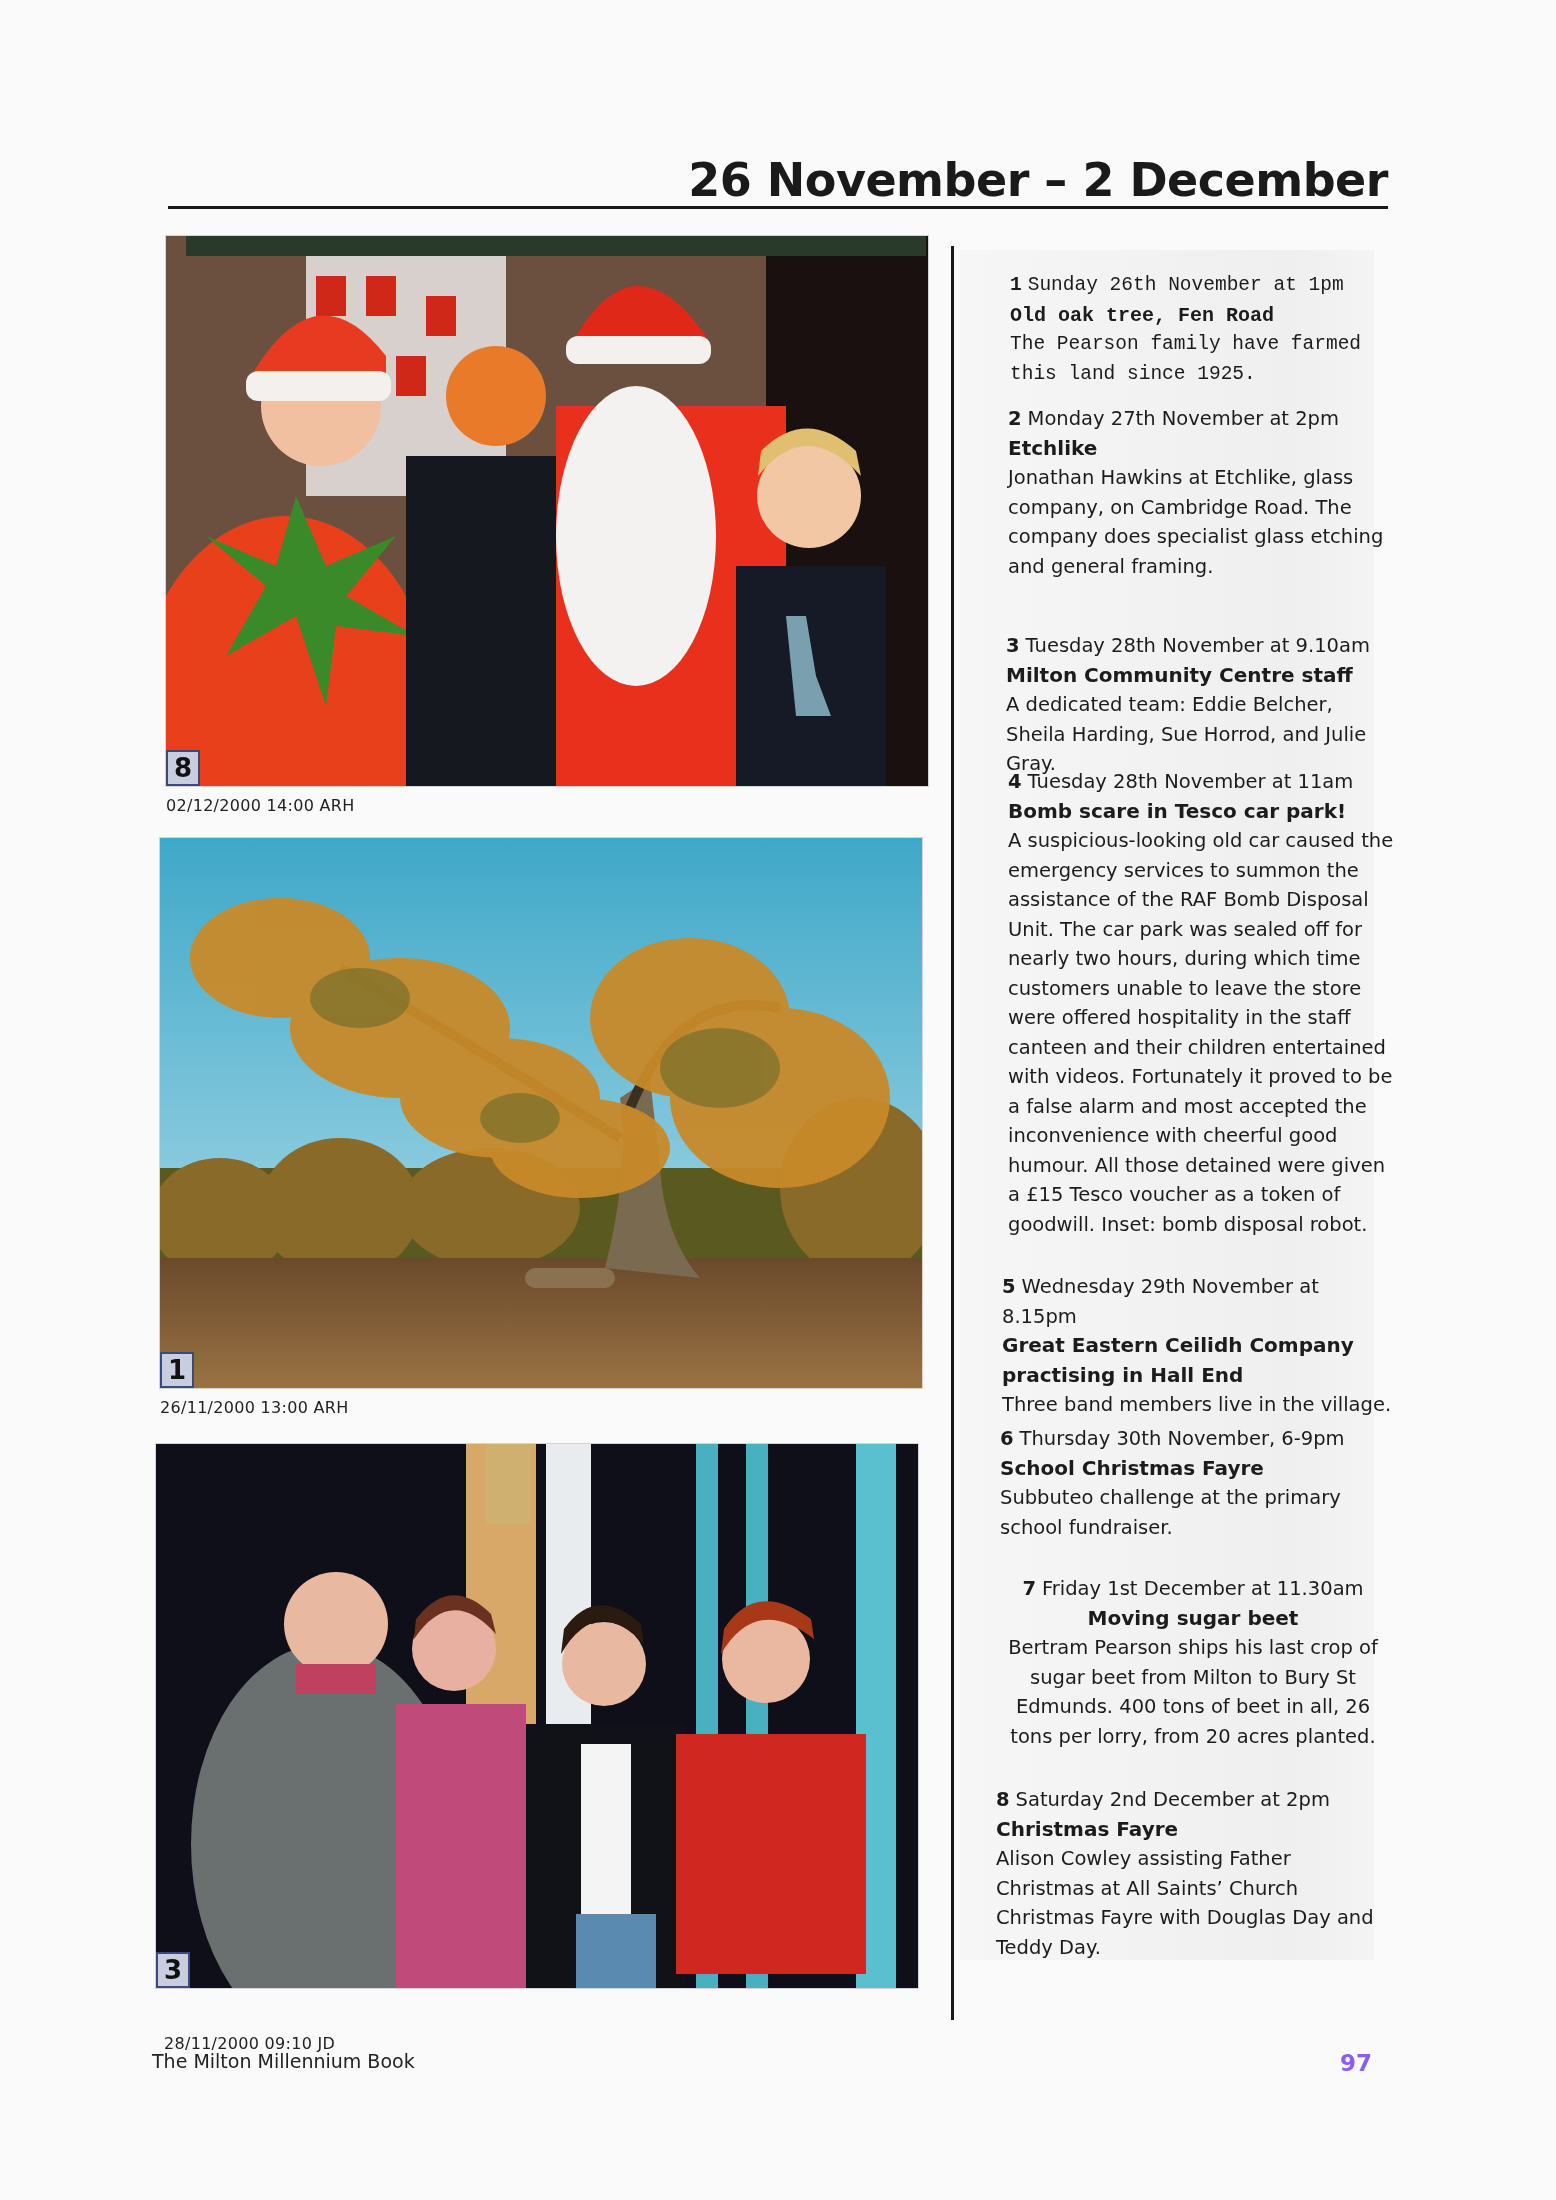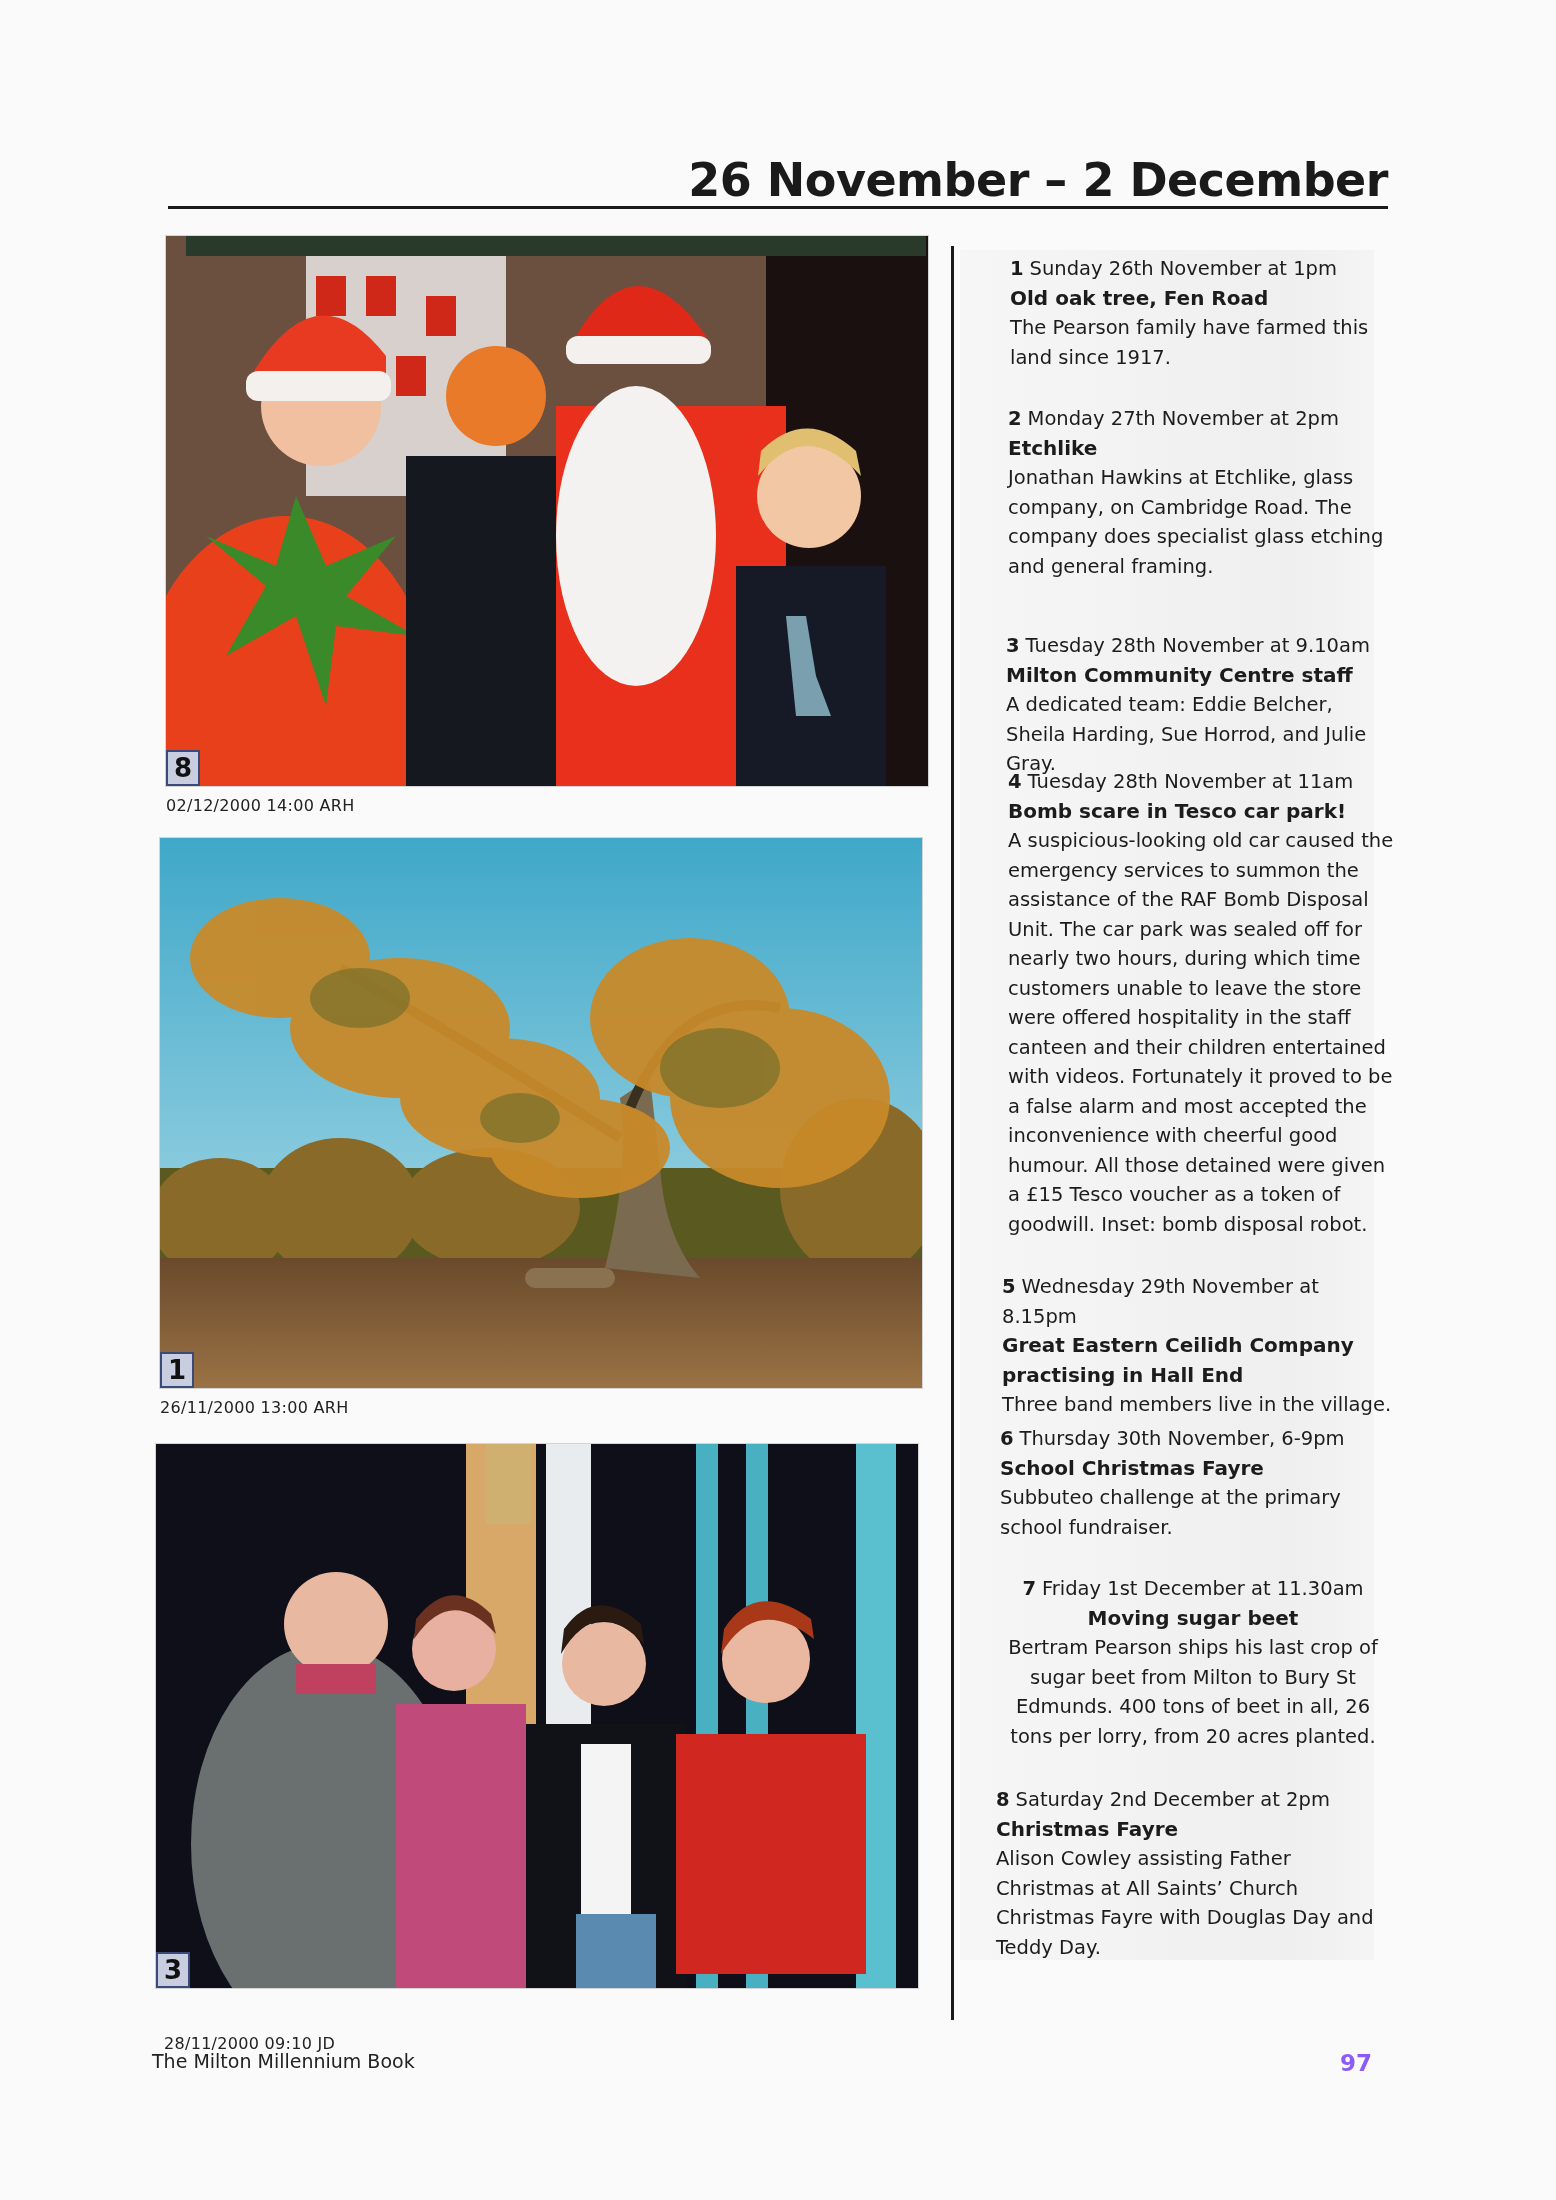--- a/index.html
+++ b/index.html
@@ -197,24 +197,24 @@
     </svg>
     <div class="photo-num">3</div>
   </div>
   <div class="caption" style="left:164px; top:1998px;margin-top:36px;">28/11/2000 09:10  JD</div>
 
   <div class="col-rule"></div>
   <div class="events-bg"></div>
 
   <div class="events">
 
-    <div class="event" style="top:0px; left:10px;">
+    <div class="event" style="top:17px; left:10px;font-family:Liberation Mono, monospace;">
       <div class="when"><span class="num">1</span><span>Sunday 26th November at 1pm</span></div>
       <div class="head">Old oak tree, Fen Road</div>
-      <div class="body">The Pearson family have farmed this land since 1917.</div>
+      <div class="body">The Pearson family have farmed this land since 1925.</div>
     </div>
 
     <div class="event" style="top:150px; left:8px;">
       <div class="when"><span class="num">2</span><span>Monday 27th November at 2pm</span></div>
       <div class="head">Etchlike</div>
       <div class="body">Jonathan Hawkins at Etchlike, glass company, on Cambridge Road. The company does specialist glass etching and general framing.</div>
     </div>
 
     <div class="event" style="top:377px; left:6px;">
       <div class="when"><span class="num">3</span><span>Tuesday 28th November at 9.10am</span></div>

